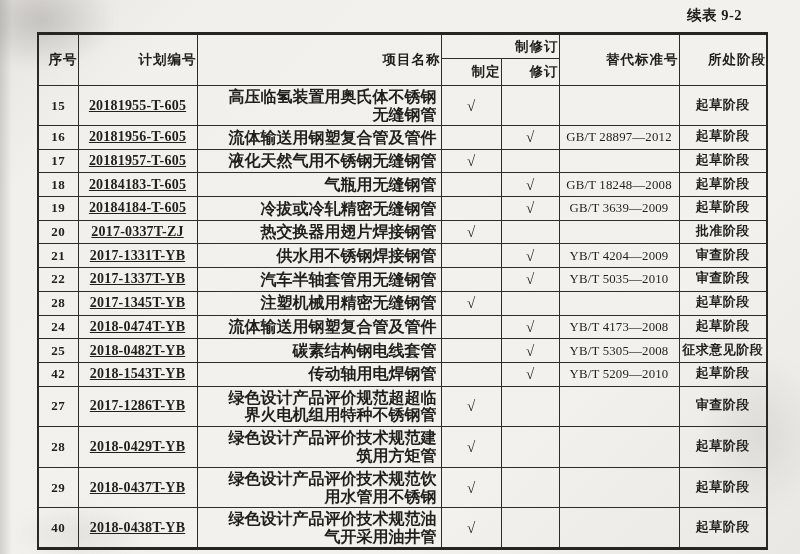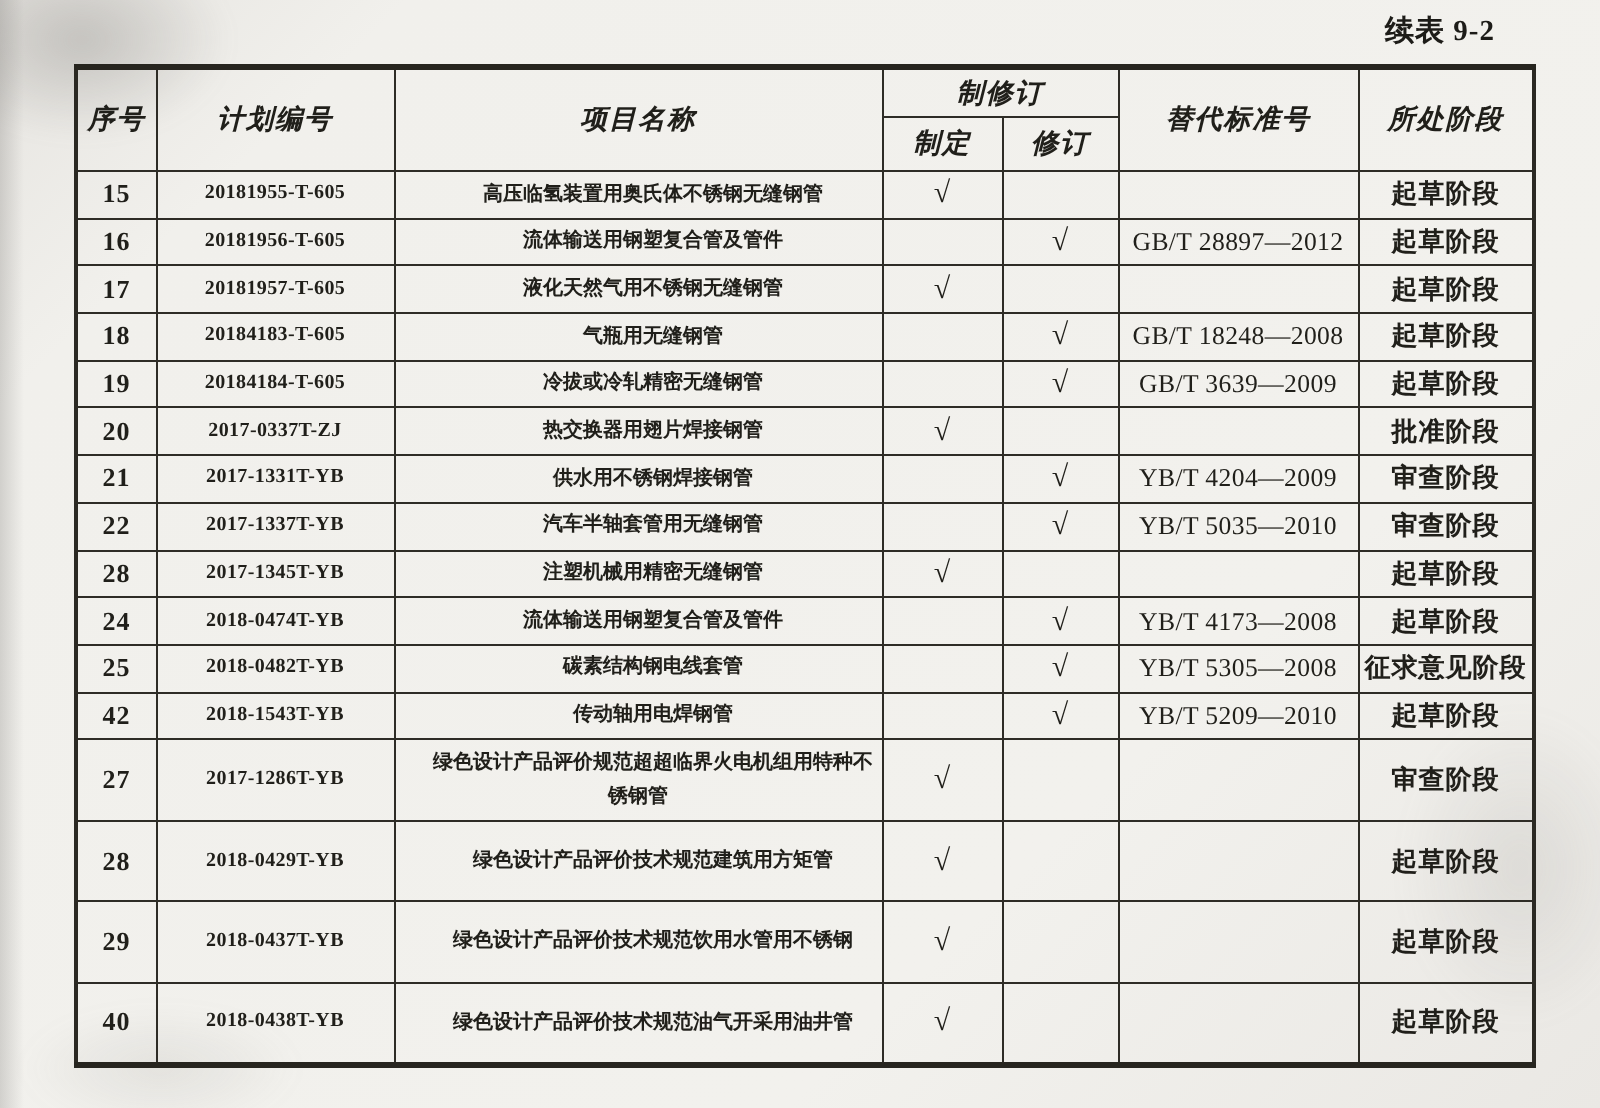--- a/index.html
+++ b/index.html
@@ -19,57 +19,56 @@
   .a2{left:0;top:0;bottom:0;width:12px;
       background:linear-gradient(to right,rgba(95,93,90,0.22),rgba(95,93,90,0));}
   .a3{right:-20px;bottom:40px;width:120px;height:160px;
       background:radial-gradient(ellipse at center,rgba(120,118,114,0.14),rgba(120,118,114,0) 70%);
       filter:blur(6px);}
   .a4{left:10px;bottom:-10px;width:140px;height:60px;
       background:radial-gradient(ellipse at center,rgba(120,118,114,0.12),rgba(120,118,114,0) 70%);
       filter:blur(6px);}
 
   .caption{
-    position:absolute;top:6px;left:672px;width:96px;text-align:center;
+    position:absolute;top:6px;left:687px;width:96px;text-align:left;
     font-size:14.5px;font-weight:700;color:#1d1c18;letter-spacing:0.5px;
     white-space:nowrap;
   }
 
   table.std{
     position:absolute;left:37px;top:32px;width:729px;
     border-collapse:collapse;table-layout:fixed;
     border-top:3px solid #27251f;border-bottom:3px solid #27251f;
     border-left:2px solid #2b2923;border-right:2px solid #2b2923;
   }
   .std th,.std td{
     border:1.4px solid #2e2c26;
     padding:0;color:#201f1a;overflow:hidden;
   }
   .std thead th{
-    font-size:13.5px;font-weight:700;text-align:center;vertical-align:middle;
+    font-size:13.5px;font-weight:700;text-align:right;vertical-align:middle;
     letter-spacing:1px;
-    font-style:italic;
   }
   .std thead tr.h1{height:25px;}
   .std thead tr.h2{height:27px;}
   .std td{
     font-size:13px;font-weight:600;text-align:center;vertical-align:middle;
     line-height:16px;
   }
   tr.single{height:23.7px;}
   tr.tall{height:40.6px;padding-left:22px;}
   td.c-seq{font-size:13px;letter-spacing:0.5px;}
-  td.c-plan{font-size:10px;font-weight:700;letter-spacing:0.2px;}
+  td.c-plan{font-size:14px;font-weight:700;letter-spacing:0.2px;text-decoration:underline;}
   td.c-project{
-    text-align:center;font-size:10px;line-height:17.5px;
+    text-align:right;font-size:16px;line-height:17.5px;
     padding:2px 4px 2px 4px;text-indent:1.5em;
   }
   td.c-make,td.c-revise{font-size:15px;font-weight:500;}
   td.c-replaced{font-size:12.8px;font-weight:400;letter-spacing:0.2px;}
-  td.c-stage{font-size:13px;letter-spacing:0.5px;}
+  td.c-stage{font-size:13px;letter-spacing:0.5px;font-family:Liberation Mono, monospace;}
 </style>
 </head>
 <body>
 
 <div class="page">
   <div class="artifact a1"></div>
   <div class="artifact a2"></div>
   <div class="artifact a3"></div>
   <div class="artifact a4"></div>
 

